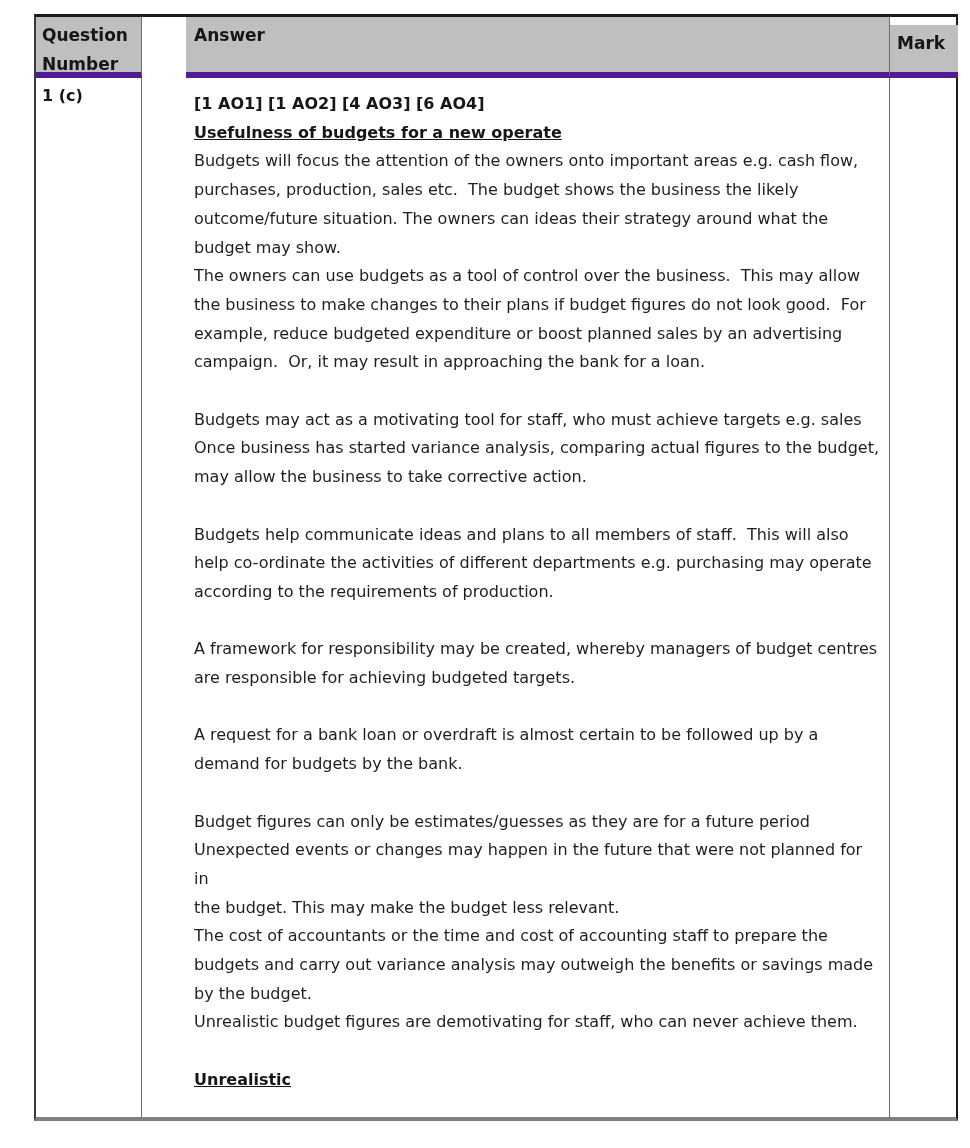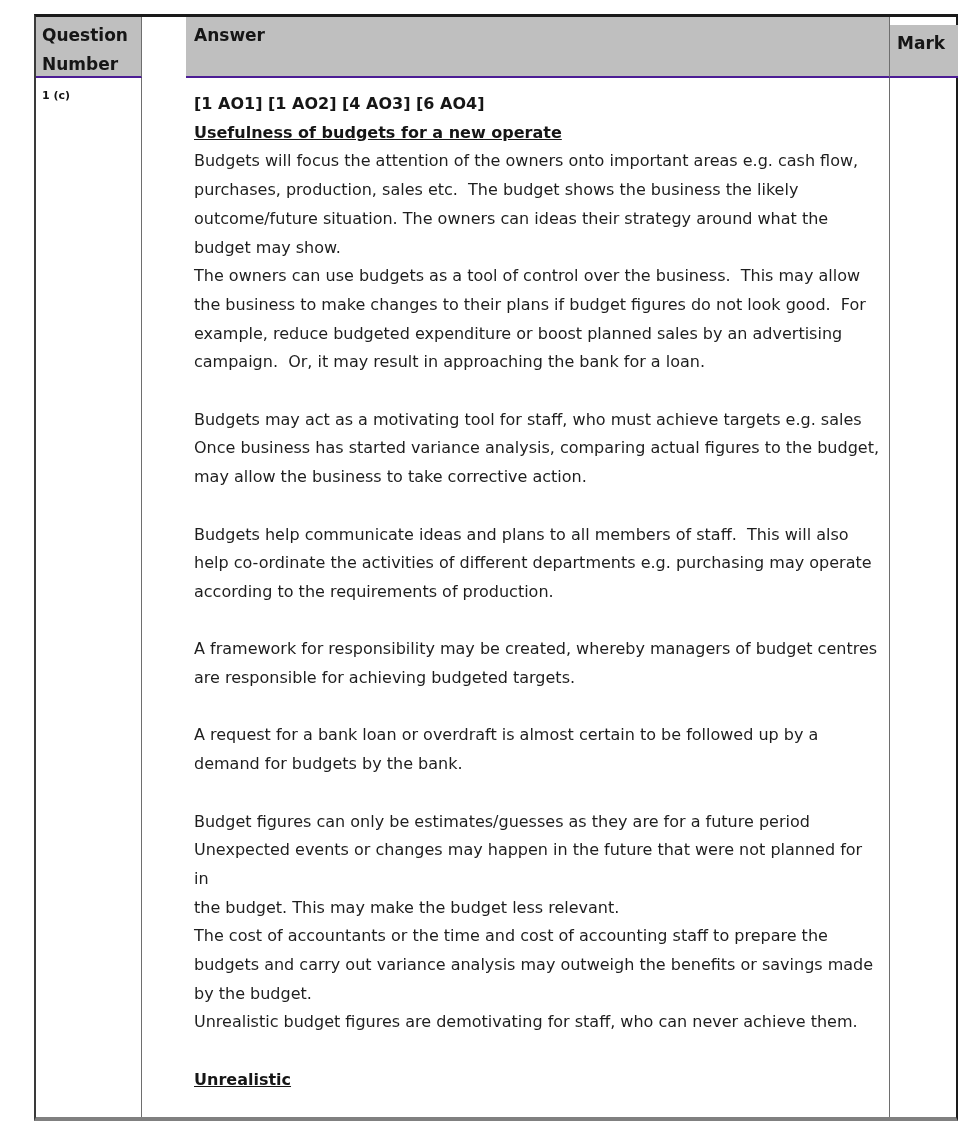--- a/index.html
+++ b/index.html
@@ -33,21 +33,21 @@
   }
   .cell {
     box-sizing: border-box;
     overflow: hidden;
   }
   .header-cell {
     background: #bfbfbf;
     font-weight: 700;
     font-size: 17px;
     line-height: 28.7px;
-    border-bottom: 2px solid #4c1d95;
+    border-bottom: 6px solid #4c1d95;
     white-space: pre-line;
     color: #161616;
     padding-top: 4px;
   }
   .col-divider-r {
     border-right: 1.5px solid #6e6e6e;
   }
   .q-cell {
     padding-left: 6px;
     padding-right: 4px;
@@ -56,21 +56,21 @@
     padding-left: 8px;
     padding-right: 8px;
     margin-left: 44px;
   }
   .m-cell {
     padding-left: 7px;
     margin-top: 8px;
   }
   .body-q {
     font-weight: 700;
-    font-size: 11px;
+    font-size: 16px;
     line-height: 28.7px;
     padding-top: 4px;
     color: #161616;
   }
   .body-a {
     font-size: 16px;
     line-height: 28.7px;
     padding-top: 12px;
     color: #1e1e1e;
   }

